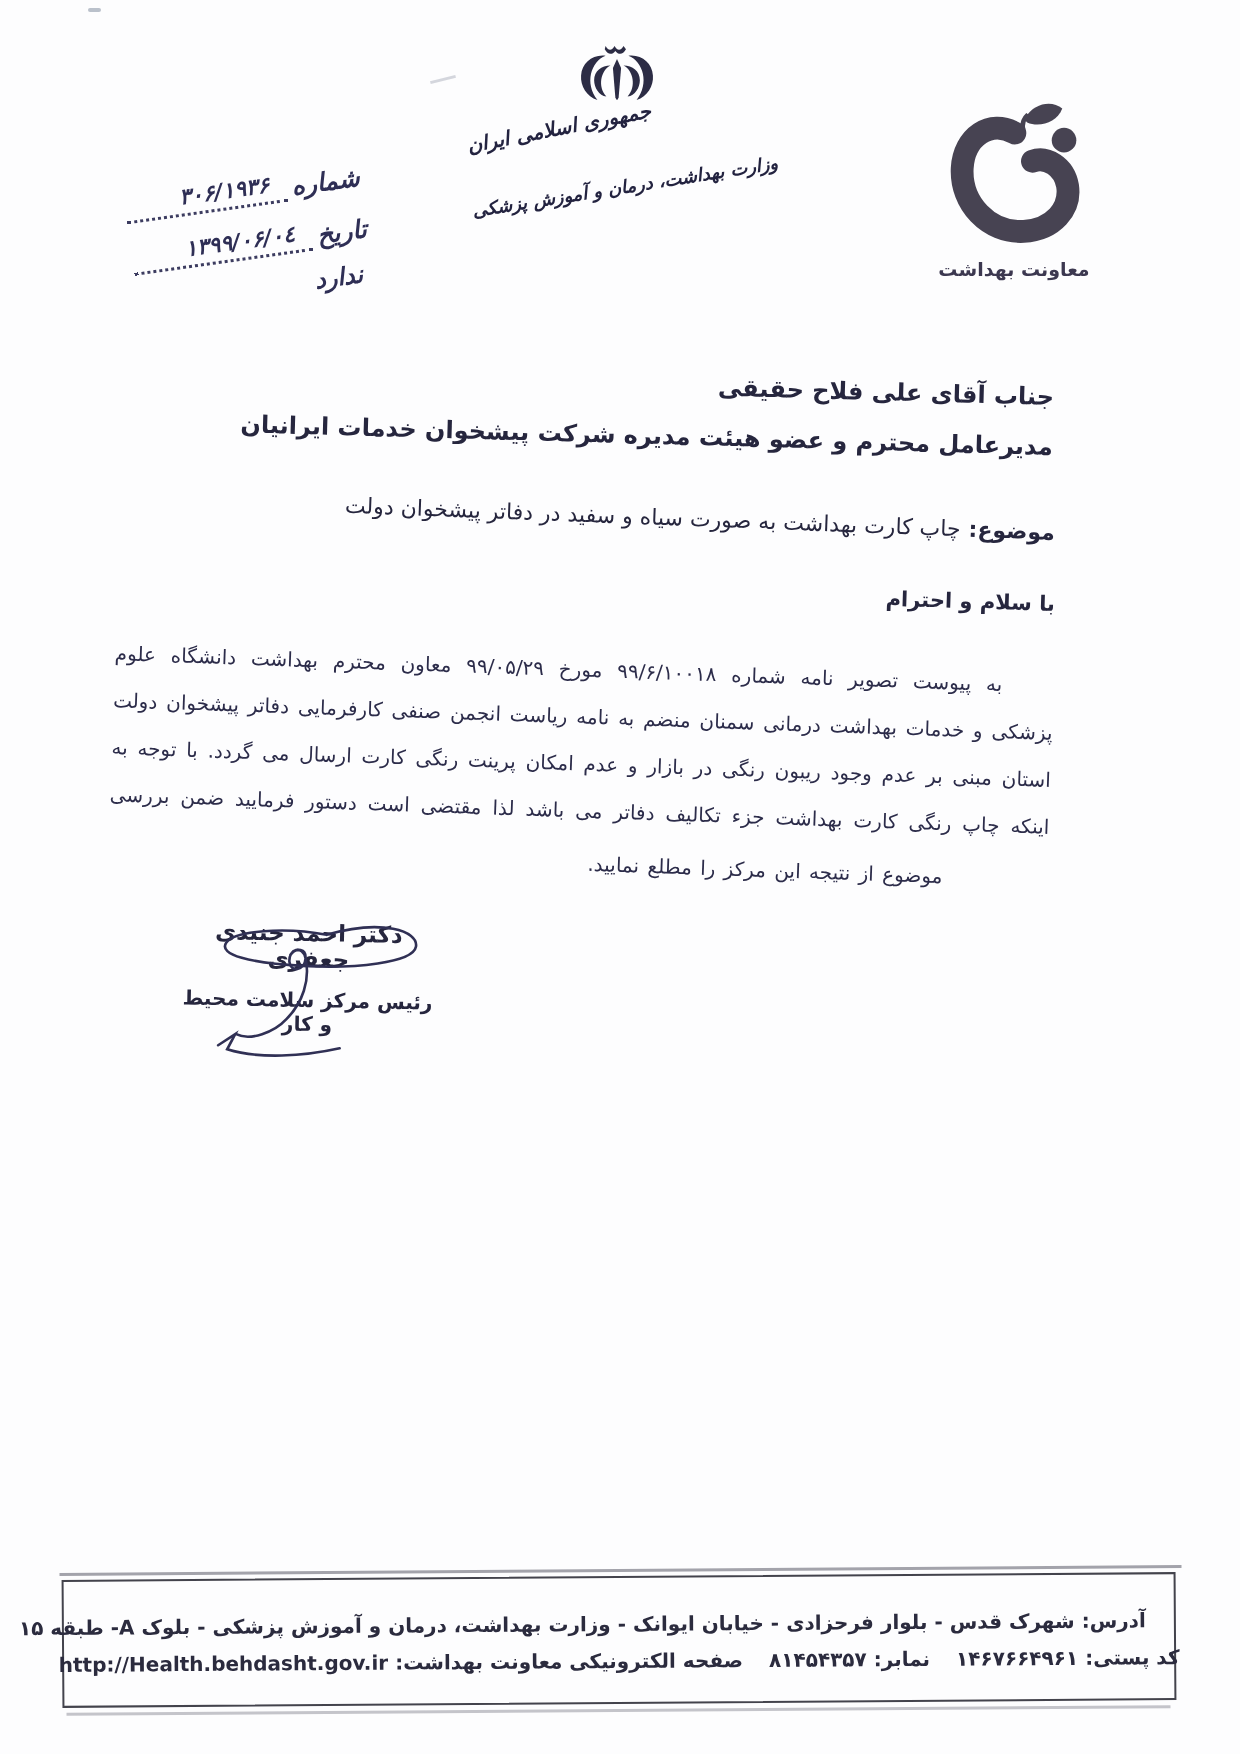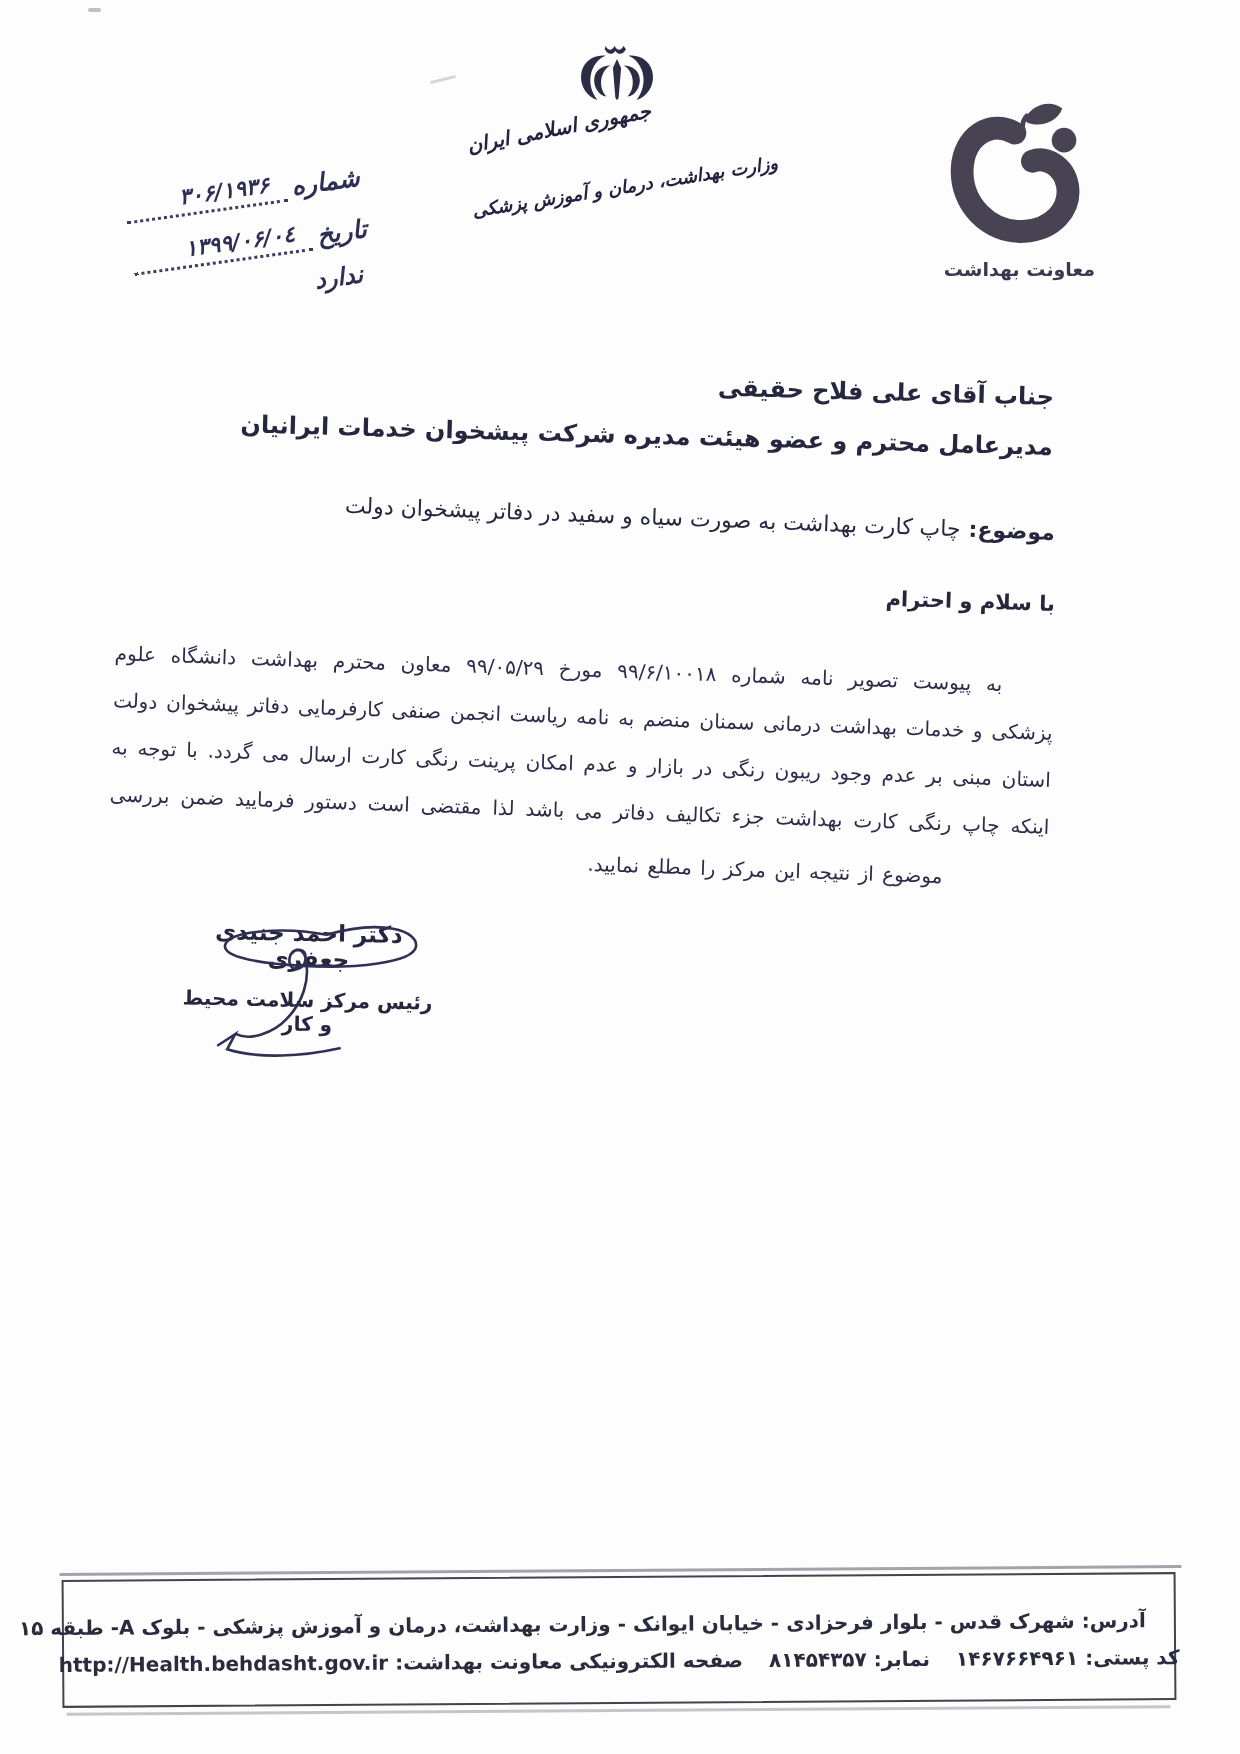--- a/index.html
+++ b/index.html
@@ -24,21 +24,21 @@
 
   
   .emblem{left:568px;top:38px;width:98px;height:96px;}
   .callig1{left:452px;top:116px;width:214px;text-align:center;transform:rotate(-11deg);
     font-size:20px;font-weight:bold;font-style:italic;white-space:nowrap;color:#232340;}
   .callig2{left:458px;top:176px;width:334px;text-align:center;transform:rotate(-9deg);
     font-size:18px;font-weight:bold;font-style:italic;white-space:nowrap;color:#232340;}
 
   
   .apple-logo{left:948px;top:98px;width:132px;height:158px;}
-  .logo-caption{left:933px;top:258px;width:162px;text-align:right;font-size:19px;font-weight:bold;color:#3c3850;}
+  .logo-caption{left:933px;top:258px;width:162px;text-align:center;font-size:19px;font-weight:bold;color:#3c3850;}
 
   
   .recipient{right:185px;top:383px;transform:rotate(1.6deg);transform-origin:top right;text-align:right;white-space:nowrap;}
   .recipient-name{font-size:24px;font-weight:bold;}
   .recipient-title{font-size:24px;font-weight:bold;margin-top:22px;}
   .subject{right:185px;top:520px;transform:rotate(2.2deg);transform-origin:top right;font-size:22px;white-space:nowrap;text-align:right;}
   .subject-label{font-weight:bold;margin-left:8px;}
   .salutation{right:185px;top:592px;transform:rotate(1.8deg);transform-origin:top right;font-size:21px;font-weight:bold;white-space:nowrap;}
 
   

